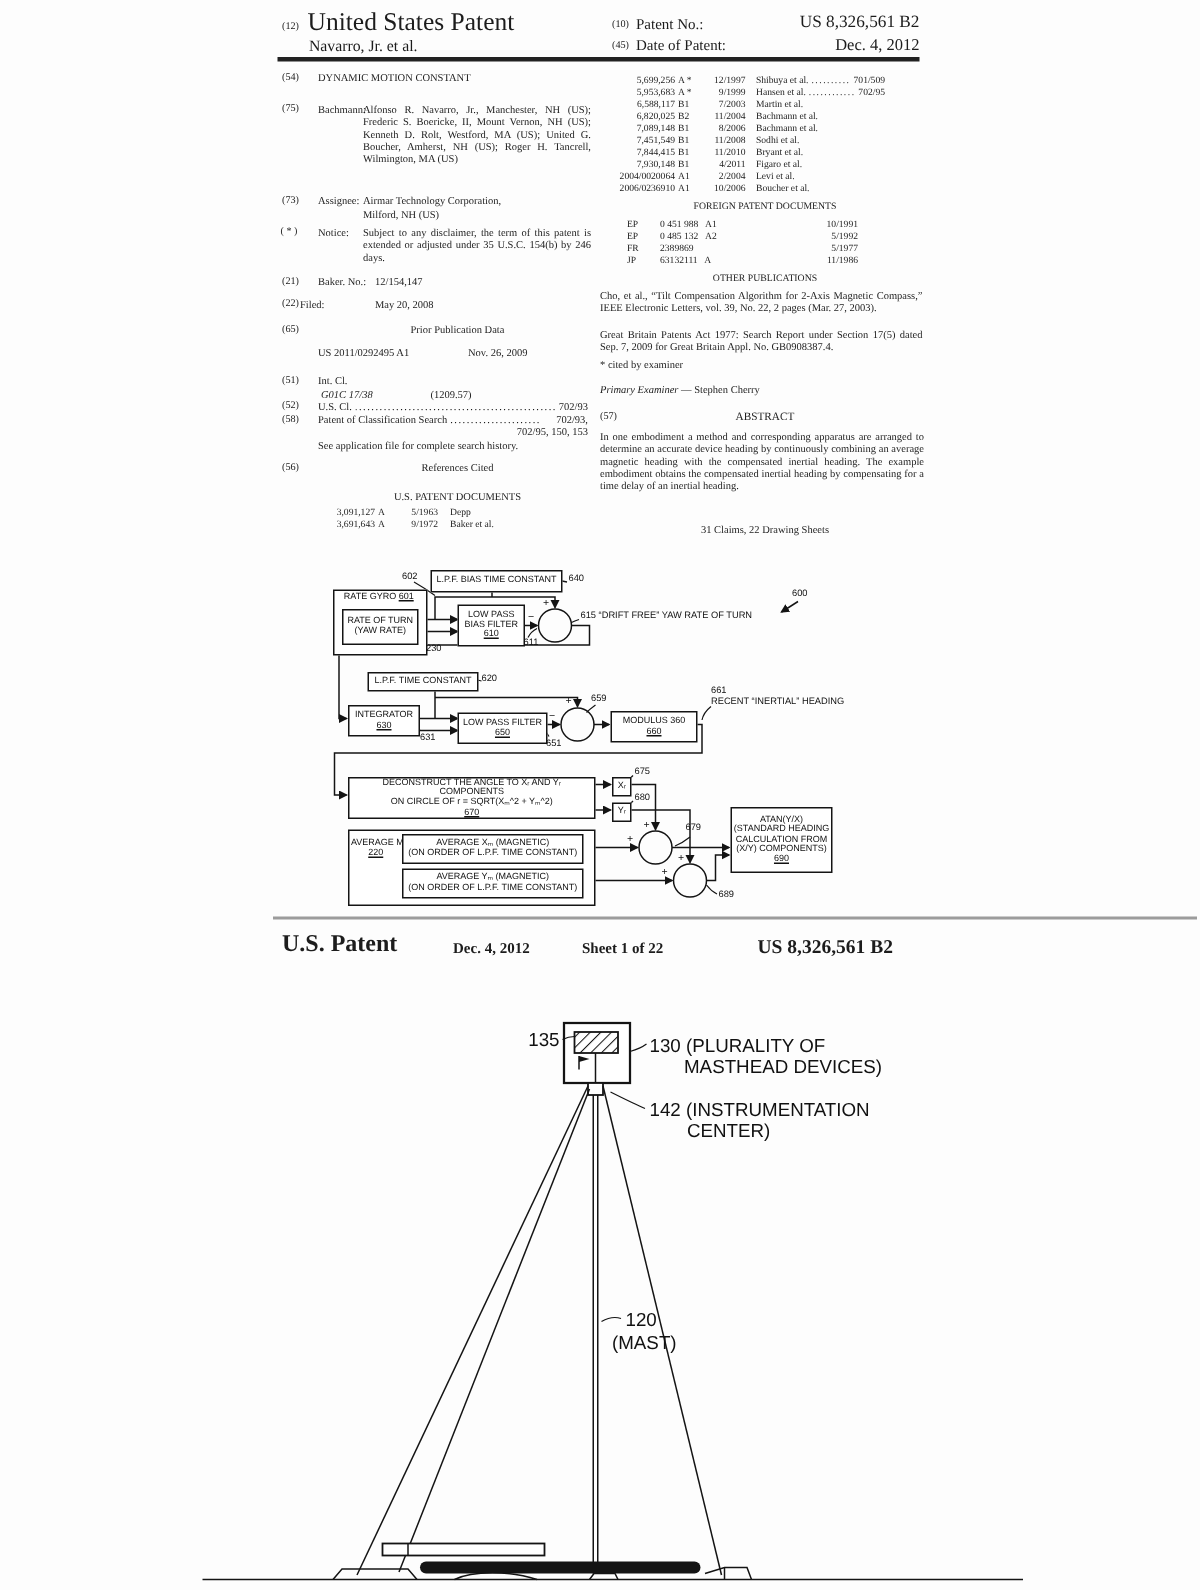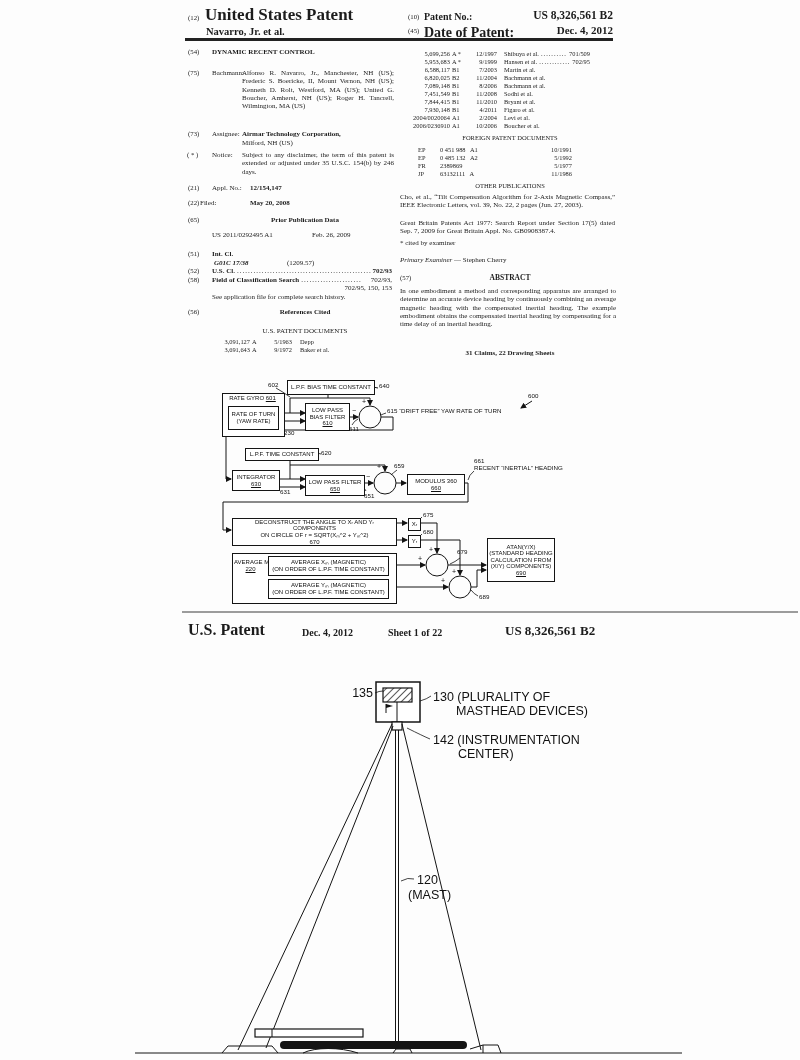--- a/index.html
+++ b/index.html
@@ -1,19 +1,19 @@
 <!DOCTYPE html>
 <html><head>
 <meta charset="utf-8">
 <style>
   html,body{margin:0;padding:0}
   body{width:800px;height:1060px;position:relative;background:#fdfdfd;color:#1c1c1c;
        font-family:"Liberation Serif",serif;overflow:hidden}
   .abs{position:absolute}
-  .b{font-weight:bold}.i{font-style:italic}.c{text-align:center}.r{text-align:right}.j{text-align:justify}
+  .b{font-weight:normal}.i{font-style:italic}.c{text-align:center}.r{text-align:right}.j{text-align:justify}
   .s7{font-size:7px;line-height:8.3px}
   .s65{font-size:6.5px;line-height:8px}
   .tag{font-size:6.8px}
   .rule{background:#222}
   
   .refrow{position:absolute;left:398px;width:192px;display:flex;font-size:6.4px;line-height:8px}
   .rn{width:52px;text-align:right;white-space:pre}
   .rk{width:15px;padding-left:2px}
   .rd{width:30px;text-align:right}
   .rm{padding-left:7px;white-space:nowrap}
@@ -47,68 +47,68 @@
 </head>
 <body>
 
 <div class="abs tag" style="left:188px;top:14px">(12)</div>
 <div class="abs b" style="left:205px;top:5px;font-size:17px">United States Patent</div>
 <div class="abs b" style="left:206px;top:26px;font-size:10.5px">Navarro, Jr. et al.</div>
 <div class="abs tag" style="left:408px;top:13px">(10)</div>
 <div class="abs b" style="left:424px;top:11px;font-size:10px">Patent No.:</div>
 <div class="abs b r" style="left:490px;top:9px;width:123px;font-size:11.5px">US 8,326,561 B2</div>
 <div class="abs tag" style="left:408px;top:27px">(45)</div>
-<div class="abs b" style="left:424px;top:25px;font-size:14px">Date of Patent:</div>
+<div class="abs b" style="left:424px;top:25px;font-size:10px">Date of Patent:</div>
 <div class="abs b r" style="left:490px;top:24px;width:123px;font-size:11px">Dec. 4, 2012</div>
 <div class="abs rule" style="left:185px;top:38px;width:428px;height:2.5px"></div>
 
 <div class="abs tag" style="left:188px;top:48px">(54)</div>
-<div class="abs b s7" style="left:212px;top:48px">DYNAMIC RECENT CONTROL</div>
+<div class="abs b s7" style="left:212px;top:48px">DYNAMIC MOTION CONSTANT</div>
 
 <div class="abs tag" style="left:188px;top:69px">(75)</div>
 <div class="abs s7" style="left:212px;top:69px">Bachmann:</div>
 <div class="abs s7 j" style="left:242px;top:69px;width:152px">Alfonso R. Navarro, Jr., Manchester, NH (US); Frederic S. Boericke, II, Mount Vernon, NH (US); Kenneth D. Rolt, Westford, MA (US); United G. Boucher, Amherst, NH (US); Roger H. Tancrell, Wilmington, MA (US)</div>
 
 <div class="abs tag" style="left:188px;top:130px">(73)</div>
 <div class="abs s7" style="left:212px;top:130px">Assignee:</div>
 <div class="abs b s7" style="left:242px;top:130px">Airmar Technology Corporation,</div>
 <div class="abs s7" style="left:242px;top:138.5px">Milford, NH (US)</div>
 
 <div class="abs tag" style="left:187px;top:151px">( * )</div>
 <div class="abs s7" style="left:212px;top:151px">Notice:</div>
 <div class="abs s7 j" style="left:242px;top:151px;width:152px">Subject to any disclaimer, the term of this patent is extended or adjusted under 35 U.S.C. 154(b) by 246 days.</div>
 
 <div class="abs tag" style="left:188px;top:184px">(21)</div>
-<div class="abs s7" style="left:212px;top:184px">Appl. No.:</div>
+<div class="abs s7" style="left:212px;top:184px">Baker. No.:</div>
 <div class="abs b s7" style="left:250px;top:184px">12/154,147</div>
 
 <div class="abs tag" style="left:188px;top:199px">(22)</div>
 <div class="abs s7" style="left:200px;top:199px">Filed:</div>
 <div class="abs b s7" style="left:250px;top:199px">May 20, 2008</div>
 
 <div class="abs tag" style="left:188px;top:216px">(65)</div>
 <div class="abs b s7 c" style="left:230px;top:216px;width:150px">Prior Publication Data</div>
 <div class="abs s7" style="left:212px;top:231px">US 2011/0292495 A1</div>
-<div class="abs s7" style="left:312px;top:231px">Feb. 26, 2009</div>
+<div class="abs s7" style="left:312px;top:231px">Nov. 26, 2009</div>
 
 <div class="abs tag" style="left:188px;top:250px">(51)</div>
 <div class="abs b s7" style="left:212px;top:250px">Int. Cl.</div>
 <div class="abs b i s7" style="left:214px;top:258.5px">G01C 17/38</div>
 <div class="abs s7" style="left:287px;top:258.5px">(1209.57)</div>
 
 <div class="abs tag" style="left:188px;top:267px">(52)</div>
 <div class="dotrow" style="left:212px;top:267px;width:180px">
   <span class="b">U.S. Cl.</span>
   <span class="ddots">..................................................................</span>
   <span class="b">702/93</span>
 </div>
 
 <div class="abs tag" style="left:188px;top:275.5px">(58)</div>
 <div class="dotrow" style="left:212px;top:275.5px;width:180px">
-  <span class="b">Field of Classification Search</span>
+  <span class="b">Patent of Classification Search</span>
   <span class="ddots">......................</span>
   <span>702/93,</span>
 </div>
 <div class="abs s7 r" style="left:212px;top:284px;width:180px">702/95, 150, 153</div>
 <div class="abs s7" style="left:212px;top:292.5px">See application file for complete search history.</div>
 
 <div class="abs tag" style="left:188px;top:308px">(56)</div>
 <div class="abs b s7 c" style="left:230px;top:308px;width:150px">References Cited</div>
 <div class="abs s7 c" style="left:230px;top:327px;width:150px">U.S. PATENT DOCUMENTS</div>
 
@@ -206,21 +206,21 @@
     <span class="fn">2389869</span>
     <span class="fd">5/1977</span>
   </div>
 <div class="frow" style="top:170px">
     <span class="fc">JP</span>
     <span class="fn">63132111   A</span>
     <span class="fd">11/1986</span>
   </div>
 
 <div class="abs s65 c" style="left:420px;top:182px;width:180px">OTHER PUBLICATIONS</div>
-<div class="abs s7 j" style="left:400px;top:193px;width:215px">Cho, et al., “Tilt Compensation Algorithm for 2-Axis Magnetic Compass,” IEEE Electronic Letters, vol. 39, No. 22, 2 pages (Jun. 27, 2003).</div>
+<div class="abs s7 j" style="left:400px;top:193px;width:215px">Cho, et al., “Tilt Compensation Algorithm for 2-Axis Magnetic Compass,” IEEE Electronic Letters, vol. 39, No. 22, 2 pages (Mar. 27, 2003).</div>
 <div class="abs s7 j" style="left:400px;top:219px;width:215px">Great Britain Patents Act 1977: Search Report under Section 17(5) dated Sep. 7, 2009 for Great Britain Appl. No. GB0908387.4.</div>
 <div class="abs s7" style="left:400px;top:239px">* cited by examiner</div>
 
 <div class="abs s7" style="left:400px;top:256px"><span class="i">Primary Examiner</span><span> — Stephen Cherry</span></div>
 
 <div class="abs tag" style="left:400px;top:274px">(57)</div>
 <div class="abs b s7 c" style="left:450px;top:274px;width:120px;font-size:7.5px">ABSTRACT</div>
 <div class="abs s7 j" style="left:400px;top:287px;width:216px">In one embodiment a method and corresponding apparatus are arranged to determine an accurate device heading by continuously combining an average magnetic heading with the compensated inertial heading. The example embodiment obtains the compensated inertial heading by compensating for a time delay of an inertial heading.</div>
 <div class="abs b s7 c" style="left:430px;top:349px;width:160px">31 Claims, 22 Drawing Sheets</div>
 

